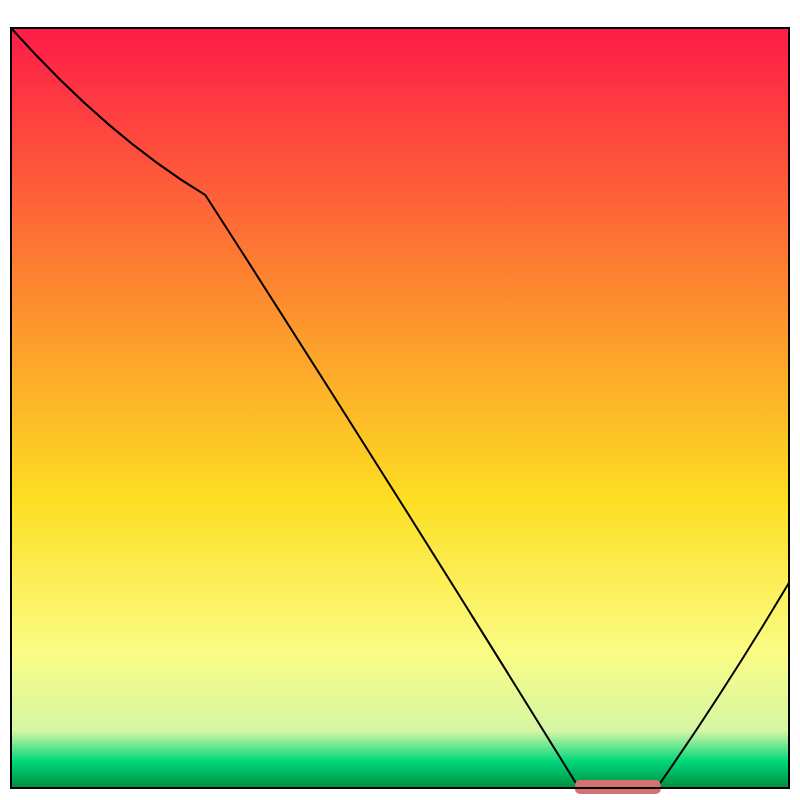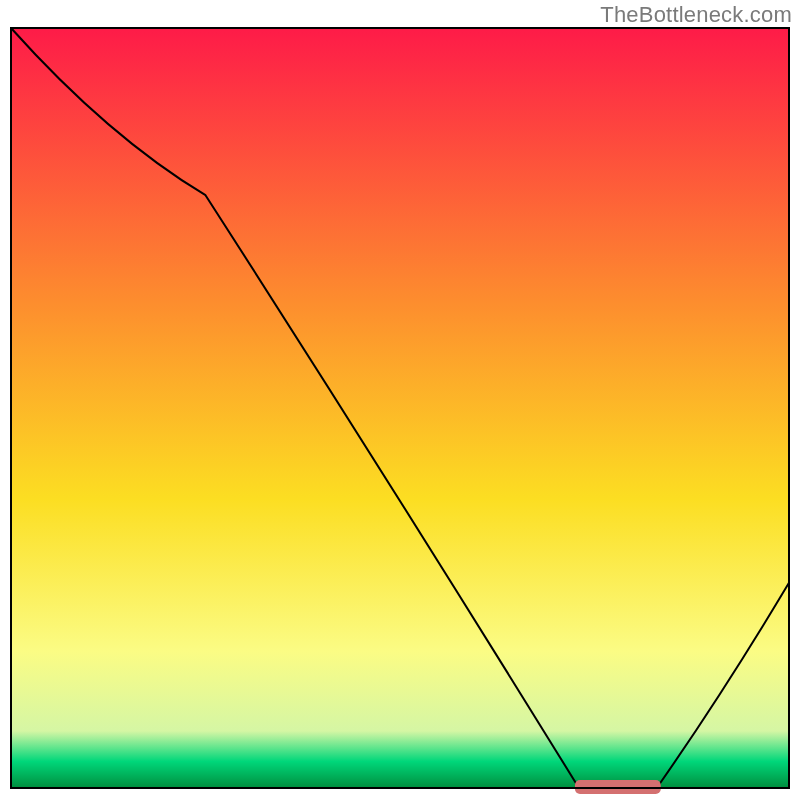--- a/index.html
+++ b/index.html
@@ -27,21 +27,20 @@
   }
   svg {
     display: block;
   }
 </style>
 </head>
 <body>
 
 <div class="canvas">
 
-  <div class="watermark">TheBottleneck.com</div>
 
   <svg id="plot-svg" width="800" height="800" viewBox="0 0 800 800">
     <defs>
       <linearGradient id="bg-grad" x1="0" y1="0" x2="0" y2="1">
           <stop offset="0%" stop-color="#fe1b48"></stop>
           <stop offset="36%" stop-color="#fd8d2e"></stop>
           <stop offset="62%" stop-color="#fcde22"></stop>
           <stop offset="82%" stop-color="#fbfc84"></stop>
           <stop offset="92.5%" stop-color="#d5f6a4"></stop>
           <stop offset="96.5%" stop-color="#00d77a"></stop>

